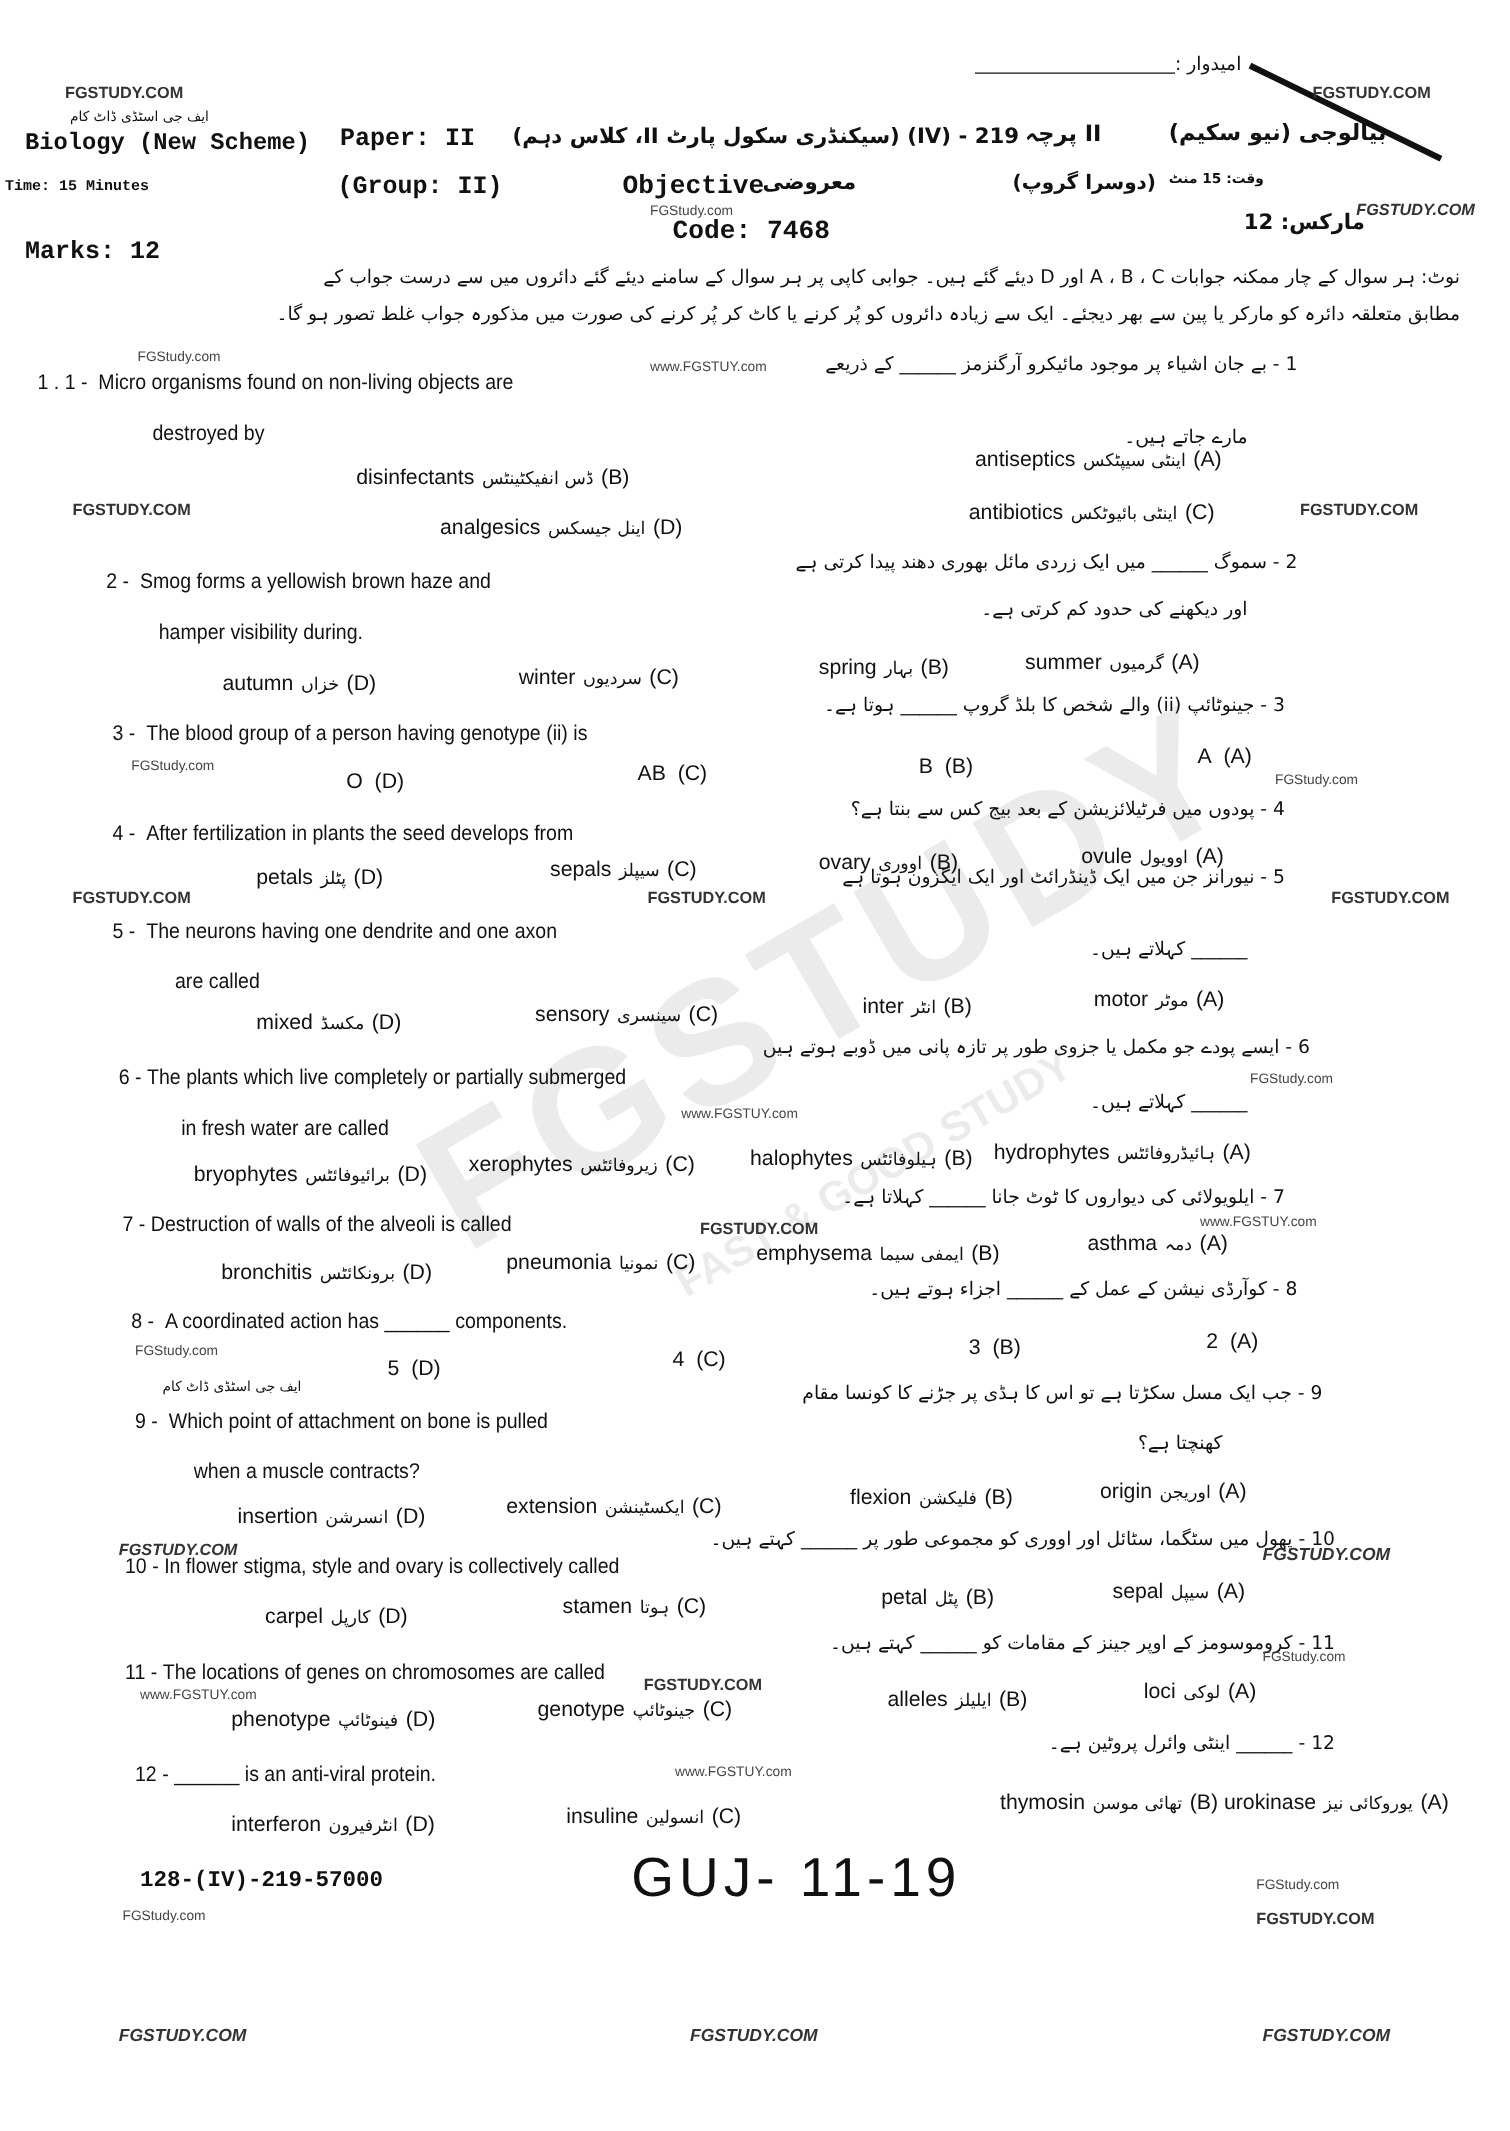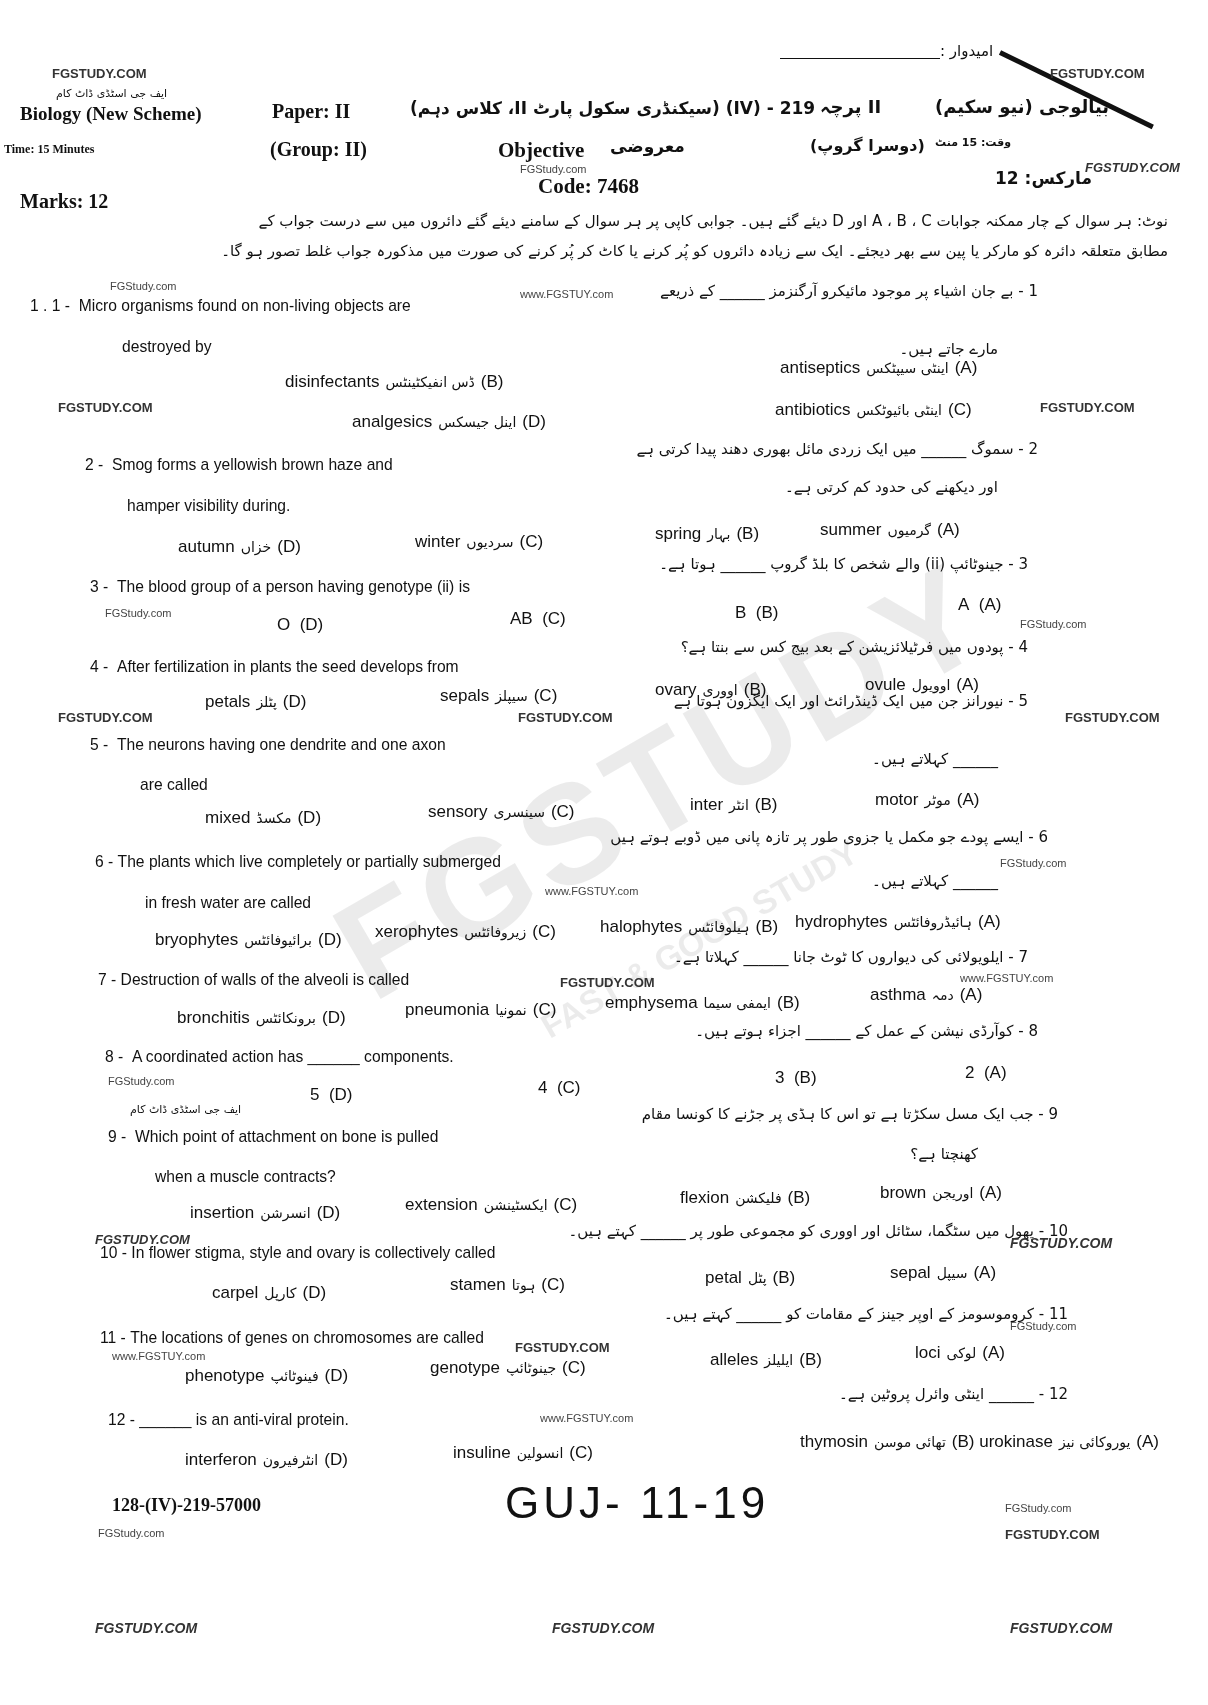--- a/index.html
+++ b/index.html
@@ -1,19 +1,19 @@
 <!DOCTYPE html>
 <html><head>
 <meta charset="utf-8">
 <style>
   html, body { margin:0; padding:0; background:#fff; }
   body { width:1208px; height:1705px; position:relative; overflow:hidden; color:#111;
          font-family:"Liberation Sans", sans-serif; }
   .abs { position:absolute; white-space:nowrap; }
-  .serif { font-family:Liberation Serif, serif; font-weight:bold; }
+  .serif { font-family:Liberation Mono, monospace; font-weight:bold; }
   .wm { font-family:"Liberation Sans", sans-serif; font-weight:bold; font-size:13px; color:#333; }
   .wm-sm { font-family:"Liberation Sans", sans-serif; font-size:11px; color:#444; }
   .wm-it { font-style:italic; font-weight:bold; font-size:14px; color:#333; }
   .urdu { direction:rtl; font-family:"DejaVu Sans", sans-serif; font-size:15px; }
   .q { font-size:17px; transform:scaleX(0.92); transform-origin:left center; }
   .opt { font-size:17px; }
   .opt .u { font-family:"DejaVu Sans", sans-serif; font-size:14px; margin:0 6px; }
   .hand { font-family:"Liberation Sans", sans-serif; font-size:44px; font-weight:300; letter-spacing:4px; }
   .strike { position:absolute; height:5px; background:#111; transform-origin:left center; }
   .bigwm { position:absolute; left:300px; top:700px; font-size:140px; font-weight:bold; color:rgba(0,0,0,0.08);
@@ -133,21 +133,21 @@
 <div class="abs opt" style="left:965px; top:1063px;text-align:center;"><span>2</span>&nbsp;&nbsp;(A)</div>
 <div class="abs opt" style="left:775px; top:1068px;"><span>3</span>&nbsp;&nbsp;(B)</div>
 <div class="abs opt" style="left:538px; top:1078px;"><span>4</span>&nbsp;&nbsp;(C)</div>
 <div class="abs opt" style="left:310px; top:1085px;"><span>5</span>&nbsp;&nbsp;(D)</div>
 <div class="abs urdu" style="left:130px; top:1103px; font-size:11px;">ایف جی اسٹڈی ڈاٹ کام</div>
 
 <div class="abs q" style="left:108px; top:1127px;"><span>9 -</span>&nbsp;&nbsp;<span>Which point of attachment on bone is pulled</span></div>
 <div class="abs q" style="left:155px; top:1167px;">when a muscle contracts?</div>
 <div class="abs urdu" style="right:150px; top:1105px;">9 - جب ایک مسل سکڑتا ہے تو اس کا ہڈی پر جڑنے کا کونسا مقام</div>
 <div class="abs urdu" style="right:230px; top:1145px;">کھنچتا ہے؟</div>
-<div class="abs opt" style="left:880px; top:1183px;"><span>brown</span><span class="u">اوریجن</span>(A)</div>
+<div class="abs opt" style="left:880px; top:1183px;"><span>origin</span><span class="u">اوریجن</span>(A)</div>
 <div class="abs opt" style="left:680px; top:1188px;"><span>flexion</span><span class="u">فلیکشن</span>(B)</div>
 <div class="abs opt" style="left:405px; top:1195px;"><span>extension</span><span class="u">ایکسٹینشن</span>(C)</div>
 <div class="abs opt" style="left:190px; top:1203px;"><span>insertion</span><span class="u">انسرشن</span>(D)</div>
 
 <div class="abs wm" style="left:95px; top:1232px; font-style:italic;">FGSTUDY.COM</div>
 <div class="abs q" style="left:100px; top:1243px;"><span>10 -</span>&nbsp;<span>In flower stigma, style and ovary is collectively called</span></div>
 <div class="abs urdu" style="right:140px; top:1222px;">10 - پھول میں سٹگما، سٹائل اور اووری کو مجموعی طور پر ______ کہتے ہیں۔</div>
 <div class="abs wm wm-it" style="left:1010px; top:1235px;">FGSTUDY.COM</div>
 <div class="abs opt" style="left:890px; top:1263px;"><span>sepal</span><span class="u">سیپل</span>(A)</div>
 <div class="abs opt" style="left:705px; top:1268px;"><span>petal</span><span class="u">پٹل</span>(B)</div>

